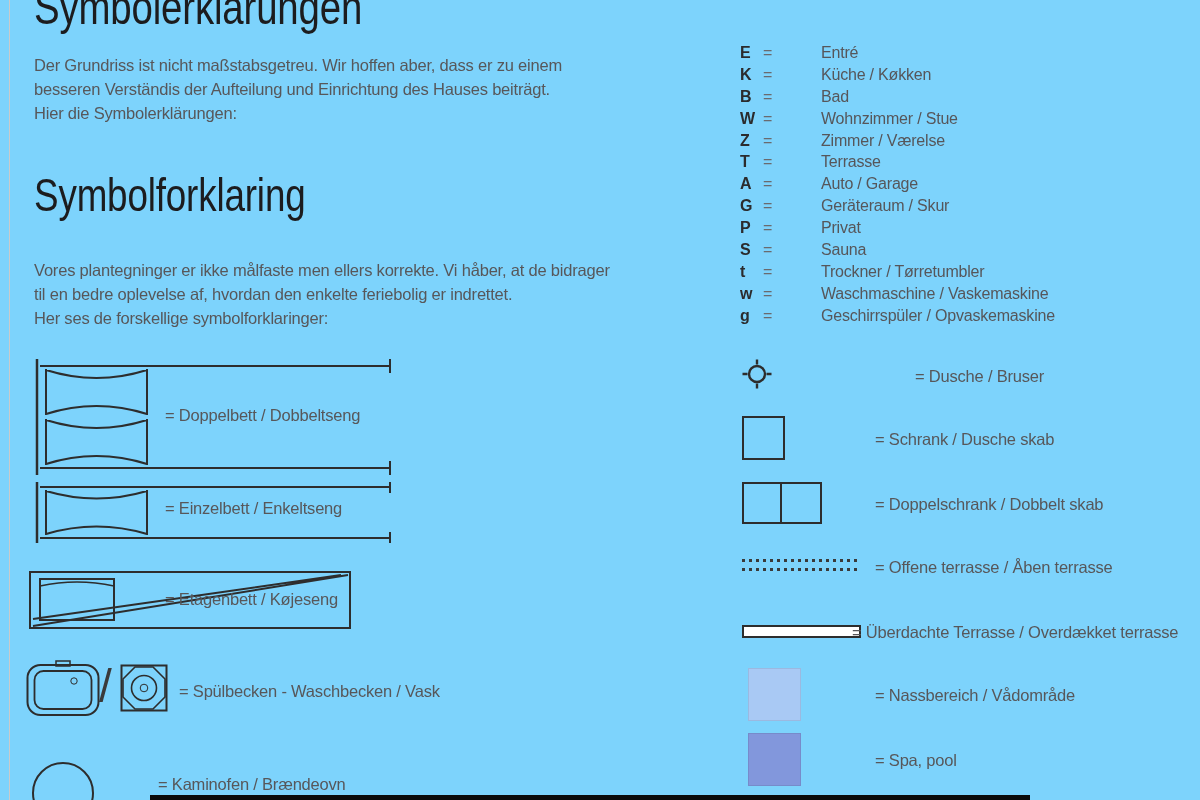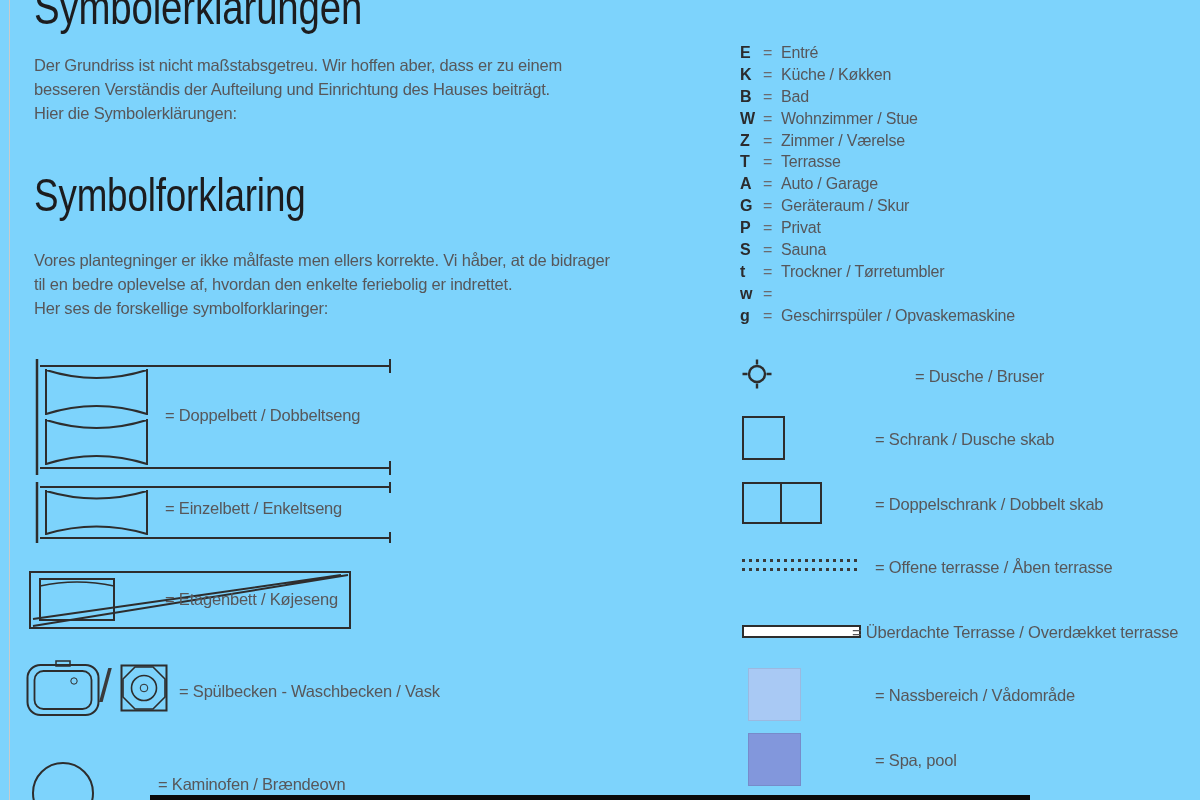--- a/index.html
+++ b/index.html
@@ -16,21 +16,21 @@
   .h2 {
     font-size:46px; line-height:46px; color:#1c1c1e; font-weight:400;
     transform:scaleX(0.8); transform-origin:left top; white-space:nowrap;
   }
   .para { font-size:16.5px; line-height:24px; color:#57575a; white-space:nowrap; }
   .symlabel { font-size:16.5px; color:#57575a; white-space:nowrap; }
   .legend { font-size:16px; color:#56565a; }
   .legend-row { display:flex; height:21.9px; align-items:center; }
   .legend-key { width:23px; font-weight:700; color:#2b2b2d; }
   .legend-eq  { width:18px; color:#6a6a6e; }
-  .legend-label { color:#56565a; }
+  .legend-label { color:#56565a;margin-left:40px; }
   svg.sym { display:block; }
   svg.sym path, svg.sym rect, svg.sym line, svg.sym circle, svg.sym polygon {
     fill:none; stroke:#2d2d2d;
   }
   .slash { font-size:46px; line-height:56px; color:#3a3a3a; font-weight:400; }
   .cab { border:2px solid #2d2d2d; box-sizing:border-box; }
   .cab-half { width:50%; height:100%; border-right:2px solid #2d2d2d; box-sizing:border-box; }
   .dotrow {
     height:3px;
     background:repeating-linear-gradient(90deg,#3a3a3a 0 3px,transparent 3px 7px);
@@ -50,21 +50,21 @@
   <div class="abs h1" style="left:34px; top:-16px;">Symbolerklärungen</div>
 
   <div class="abs" style="left:34px; top:53px;">
     <div class="para">Der Grundriss ist nicht maßstabsgetreu. Wir hoffen aber, dass er zu einem</div>
     <div class="para">besseren Verständis der Aufteilung und Einrichtung des Hauses beiträgt.</div>
     <div class="para">Hier die Symbolerklärungen:</div>
   </div>
 
   <div class="abs h2" style="left:34px; top:172px;">Symbolforklaring</div>
 
-  <div class="abs" style="left:34px; top:248px;">
+  <div class="abs" style="left:34px; top:258px;">
     <div class="para">Vores plantegninger er ikke målfaste men ellers korrekte. Vi håber, at de bidrager</div>
     <div class="para">til en bedre oplevelse af, hvordan den enkelte feriebolig er indrettet.</div>
     <div class="para">Her ses de forskellige symbolforklaringer:</div>
   </div>
 
   <svg class="sym abs" style="left:30px; top:359px;" width="365" height="116" viewBox="0 0 365 116">
     <path d="M7 0 V116" stroke-width="2.5"></path>
     <path d="M10 7 H360 M10 109 H360" stroke-width="2"></path>
     <path d="M360 0 V14 M360 102 V116" stroke-width="2"></path>
     <g transform="translate(16,10)">
@@ -166,20 +166,21 @@
         <span class="legend-label">Sauna</span>
       </div>
     <div class="legend-row">
         <span class="legend-key">t</span>
         <span class="legend-eq">=</span>
         <span class="legend-label">Trockner / Tørretumbler</span>
       </div>
     <div class="legend-row">
         <span class="legend-key">w</span>
         <span class="legend-eq">=</span>
+        <span class="legend-label">Waschmaschine / Vaskemaskine</span>
       </div>
     <div class="legend-row">
         <span class="legend-key">g</span>
         <span class="legend-eq">=</span>
         <span class="legend-label">Geschirrspüler / Opvaskemaskine</span>
       </div>
   </div>
 
   <svg class="sym abs" style="left:740px; top:357px;" width="34" height="34" viewBox="0 0 34 34">
     <circle cx="17" cy="17" r="8" stroke-width="2.4"></circle>

